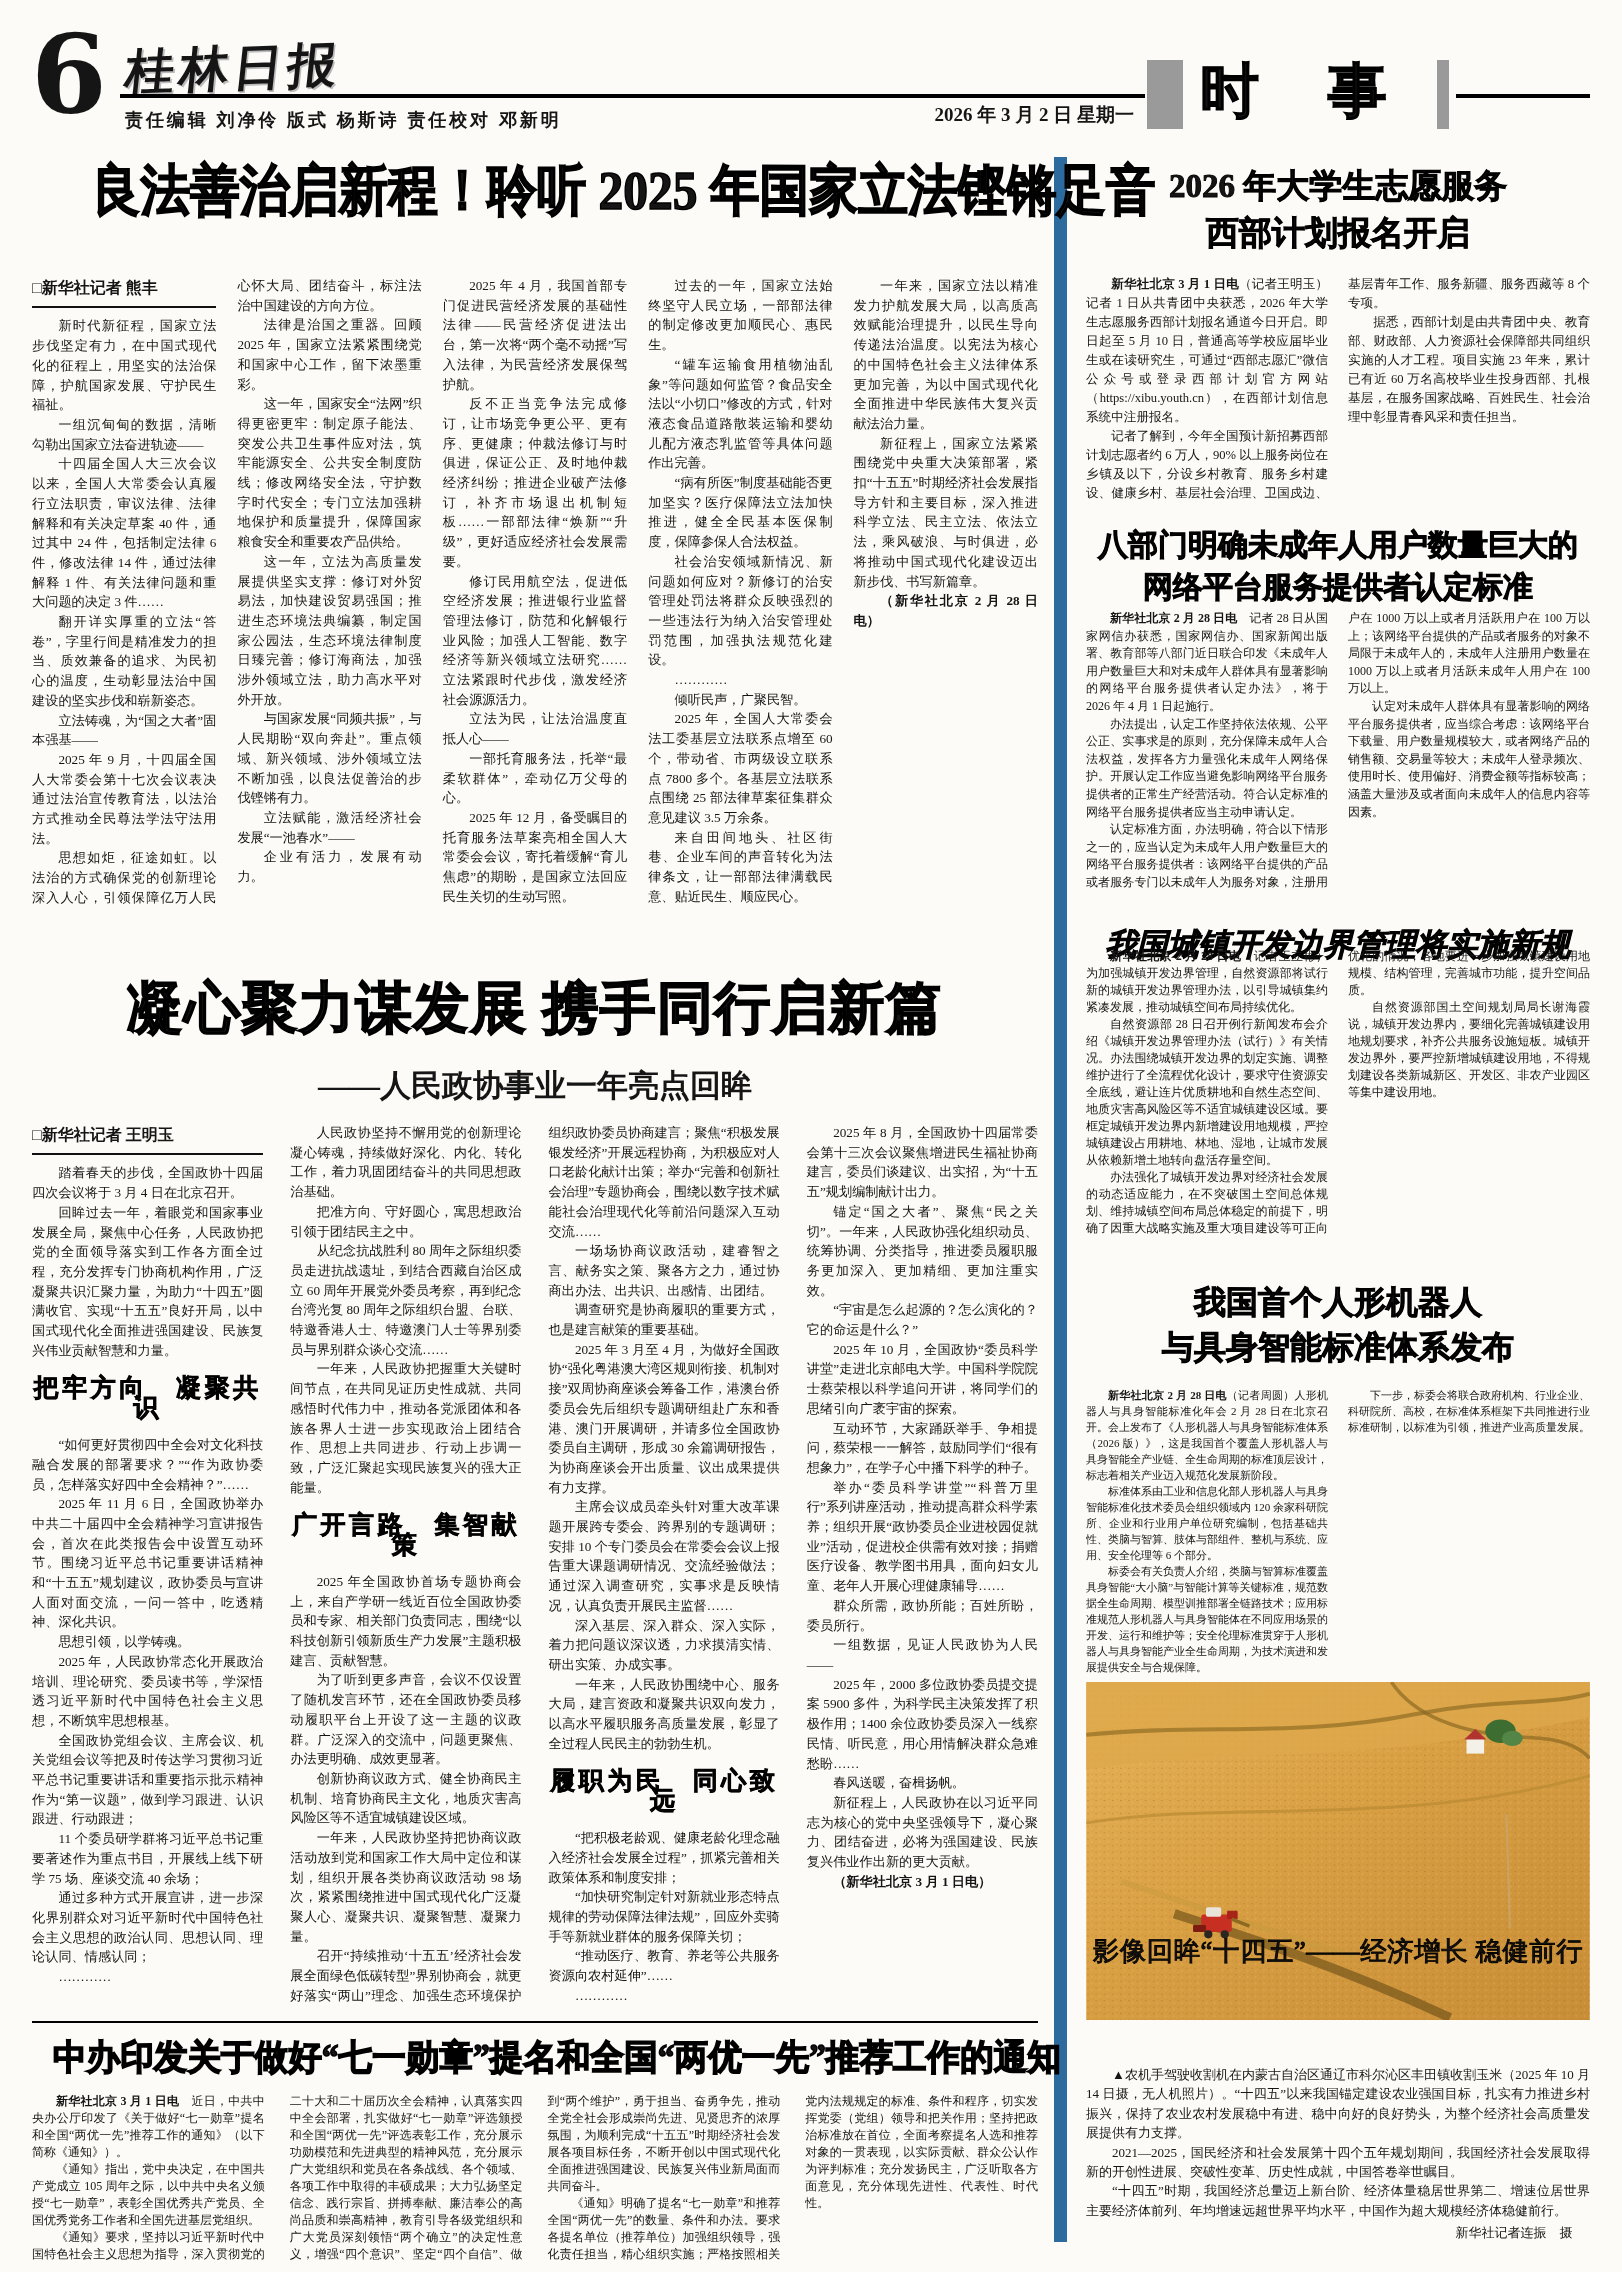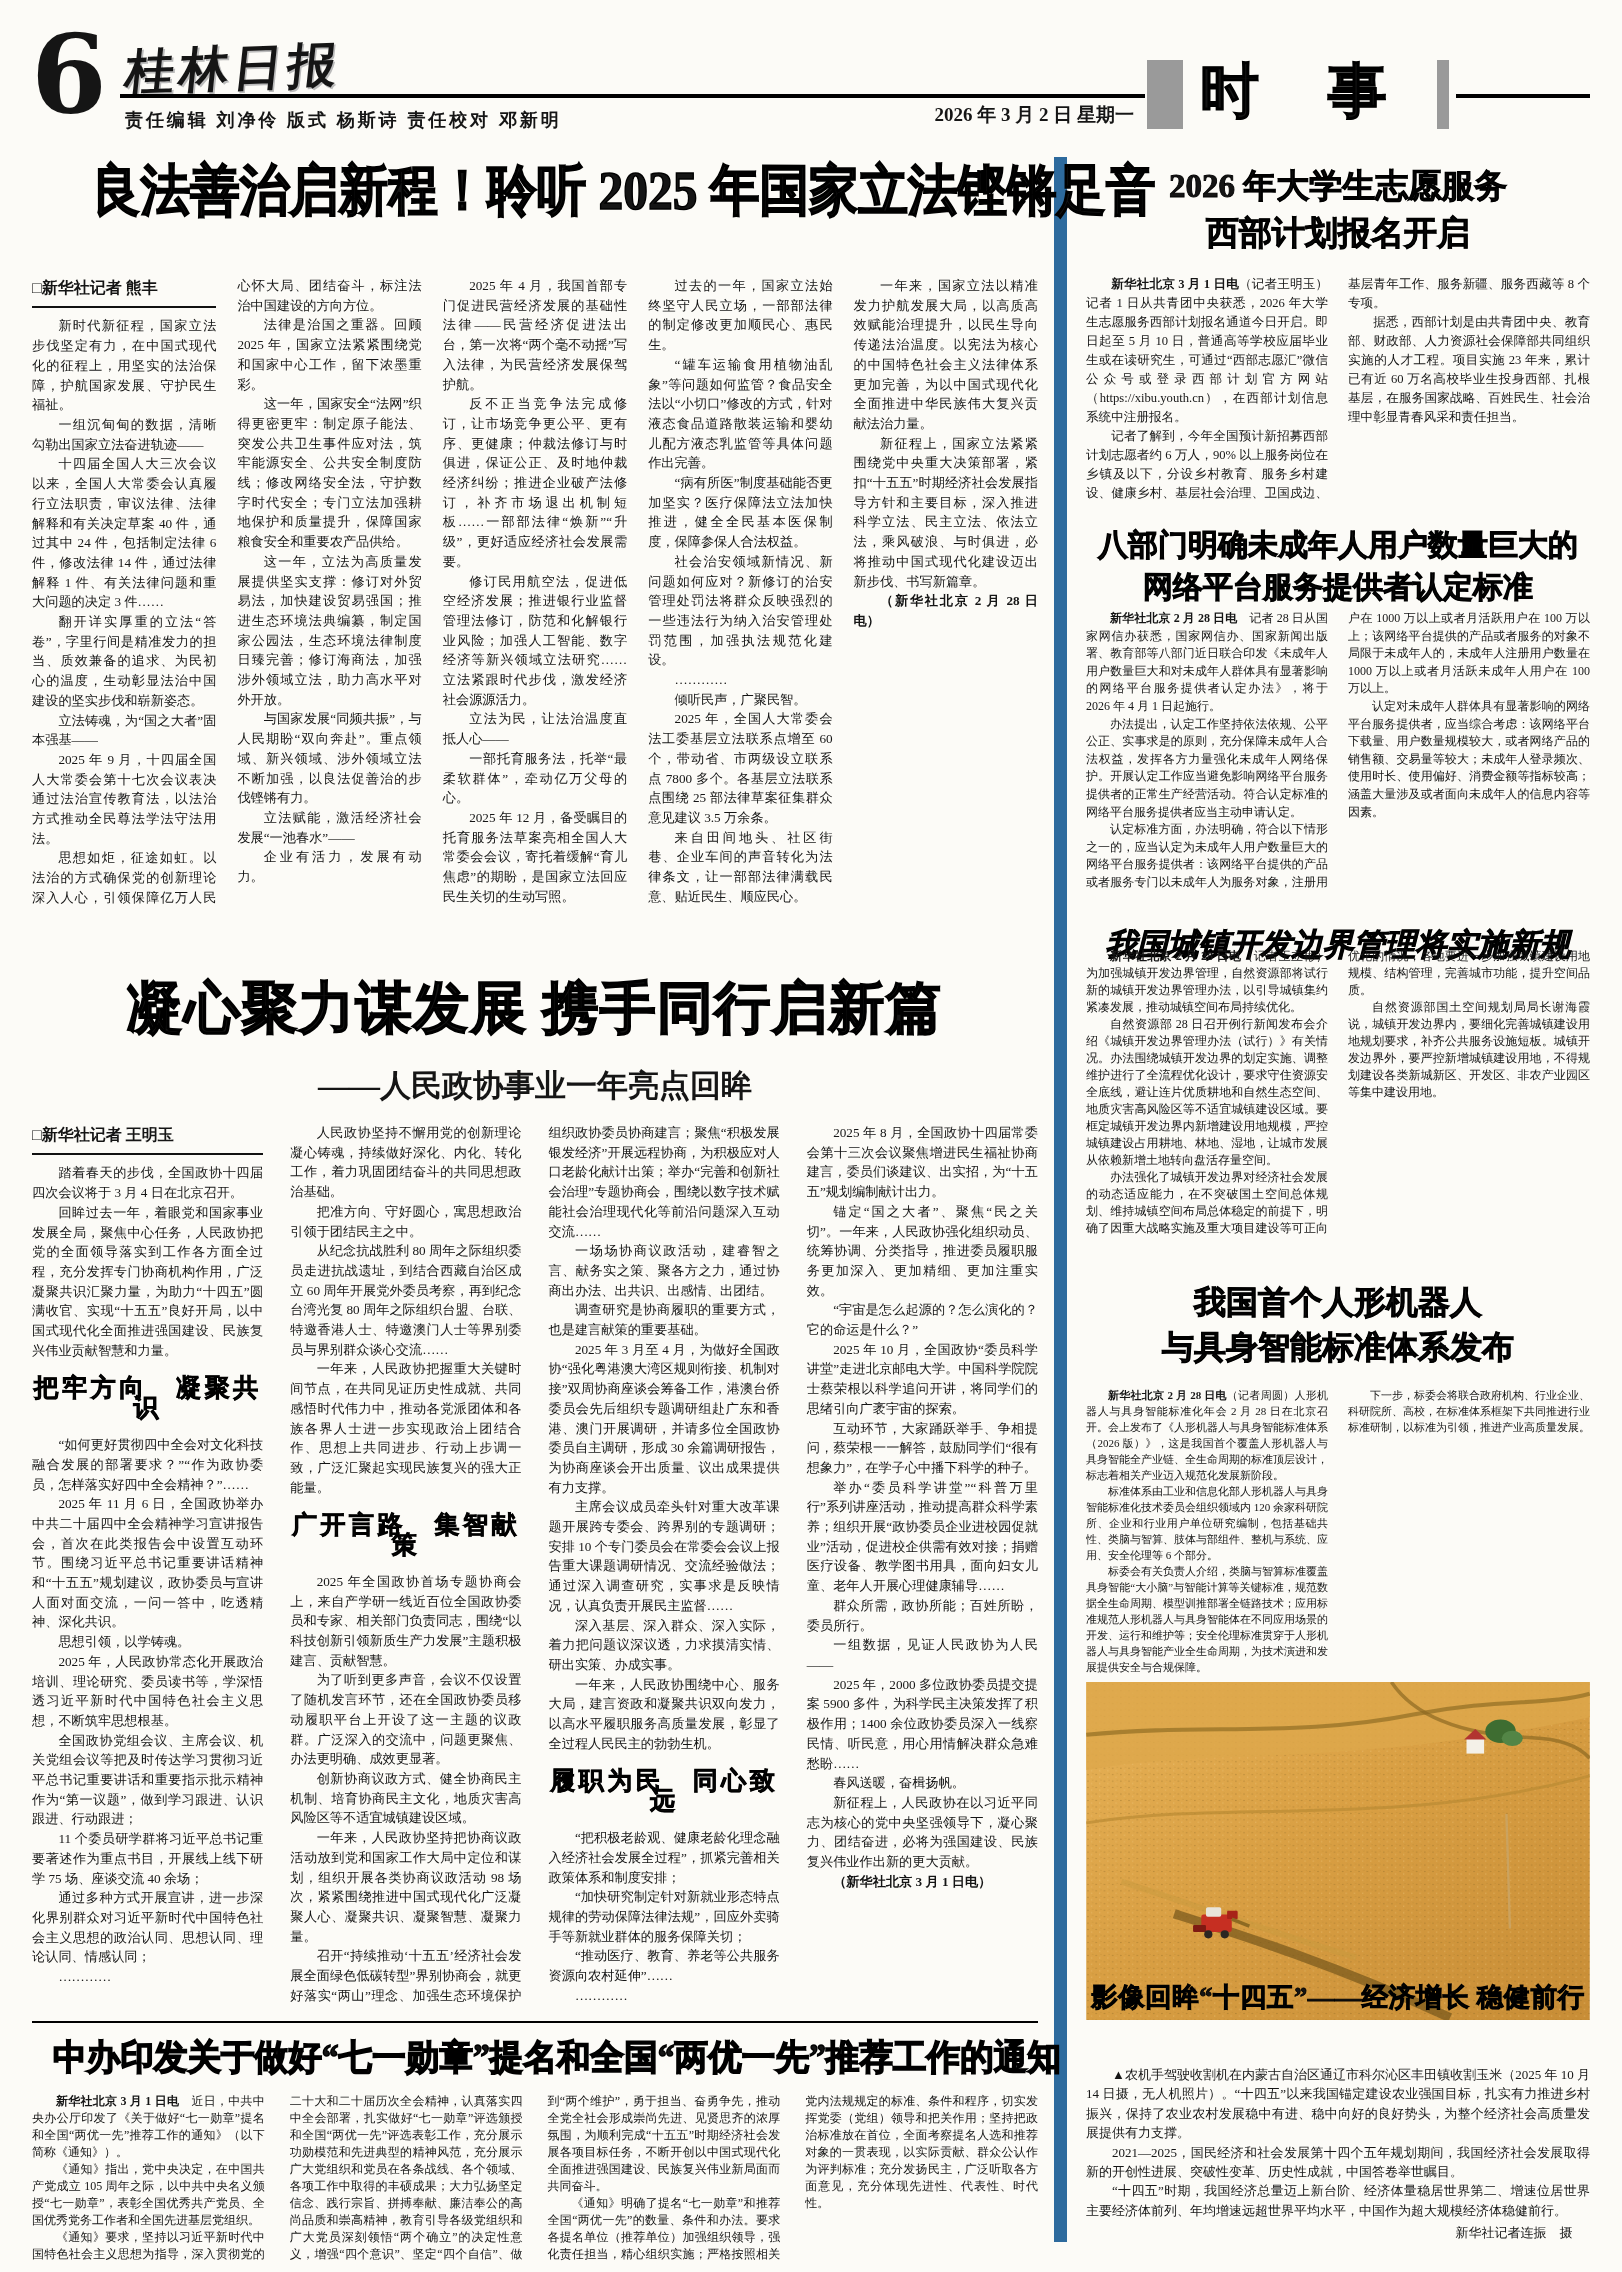--- a/index.html
+++ b/index.html
@@ -55,21 +55,21 @@
   .t-a1{top:163px;font-size:33px;line-height:1.42;}
   .b-a1{top:275px;height:244px;font-size:12.6px;line-height:19px;}
   .t-a2{top:524px;font-size:30px;line-height:1.4;}
   .b-a2{top:610px;height:298px;font-size:12px;line-height:17.6px;}
   .t-a3{top:925px;font-size:31px;line-height:1.3;font-style:italic;}
   .b-a3{top:948px;height:289px;font-size:12px;line-height:17px;}
   .t-a4{top:1280px;font-size:32px;line-height:1.4;}
   .b-a4{top:1387px;height:289px;font-size:11px;line-height:16px;}
   
   .photo-wrap{left:1086px;top:1682px;width:504px;height:338px;overflow:hidden;}
-  .caption-title{left:1086px;top:1980px;width:504px;text-align:center;font-size:26.4px;font-weight:700;
+  .caption-title{left:1086px;top:1934px;width:504px;text-align:center;font-size:26.4px;font-weight:400;
                  letter-spacing:0.6px;-webkit-text-stroke:0.9px #000;}
   .caption-body{left:1086px;top:2065px;width:504px;font-size:13px;line-height:19.4px;text-align:justify;}
   .credit{text-align:right;padding-right:17.6px;margin-top:2.4px;font-weight:400;}
 </style>
 </head>
 <body>
 
 <div id="page">
 
   <div class="abs page-num">6</div>

